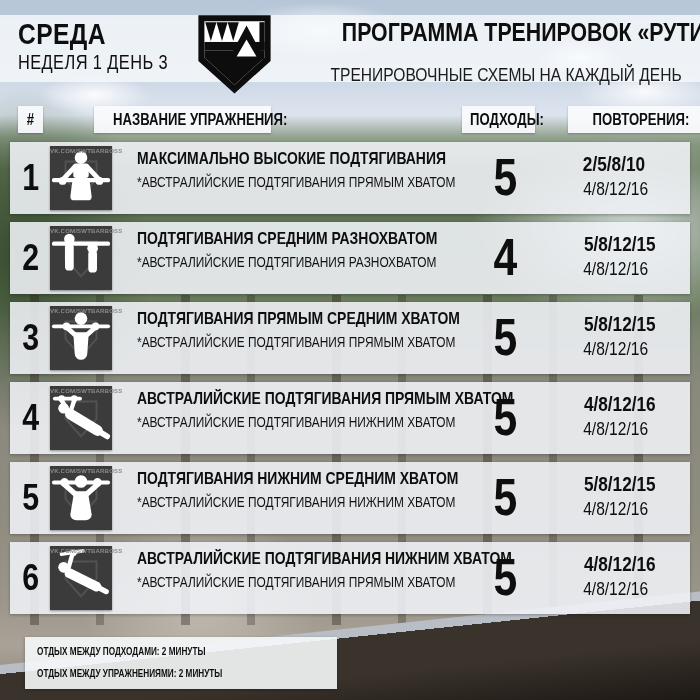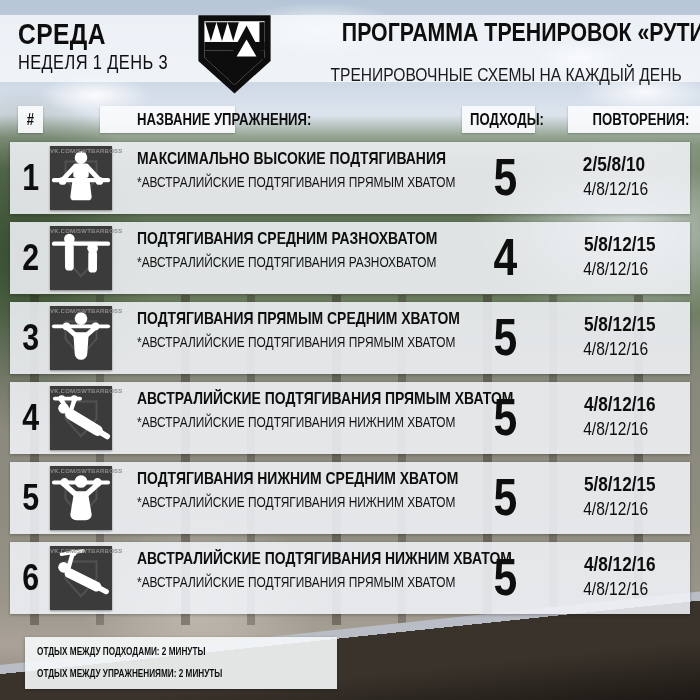--- a/index.html
+++ b/index.html
@@ -43,21 +43,21 @@
   .weekday{position:absolute;left:18px;top:51px;font-size:20px;letter-spacing:.5px;}
   .logo{position:absolute;left:186px;top:11px;width:97px;height:86px;}
   .head-right{position:absolute;left:292px;right:8px;top:18px;text-align:center;}
   .head-title{font-size:26px;font-weight:bold;line-height:28px;}
   .head-sub{font-size:19px;line-height:21px;margin-top:18px;color:#1a1a1a;}
   
   .colbox{position:absolute;top:106px;height:27px;line-height:27px;text-align:center;
     background:rgba(250,251,253,.92);font-weight:bold;font-size:16px;
     box-shadow:0 1px 2px rgba(0,0,0,.25);}
   .col-num{left:18px;width:25px;}
-  .col-name{left:100px;width:117px;padding-left:18px;}
+  .col-name{left:94px;width:177px;}
   .col-sets{left:462px;width:73px;text-align:center;}
   .col-reps{left:568px;width:146px;}
   
   .row{position:absolute;left:10px;width:680px;height:72px;
     background:rgba(240,243,247,.88);box-shadow:0 1px 3px rgba(0,0,0,.28);}
   .row .num{position:absolute;left:6px;top:0;width:36px;height:72px;line-height:72px;
     text-align:center;font-size:37px;font-weight:bold;}
   .row .icon{position:absolute;left:40px;top:4px;width:62px;height:64px;
     background:#3b3b3b;box-shadow:0 1px 2px rgba(0,0,0,.4);}
   .row .icon svg{position:absolute;inset:0;}

